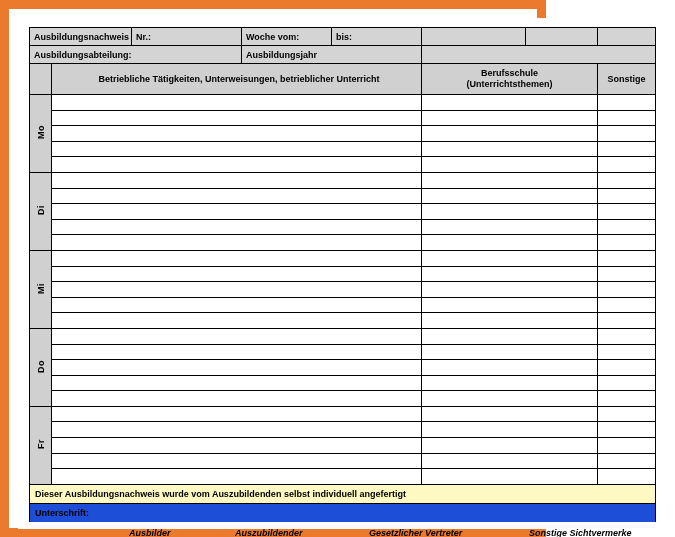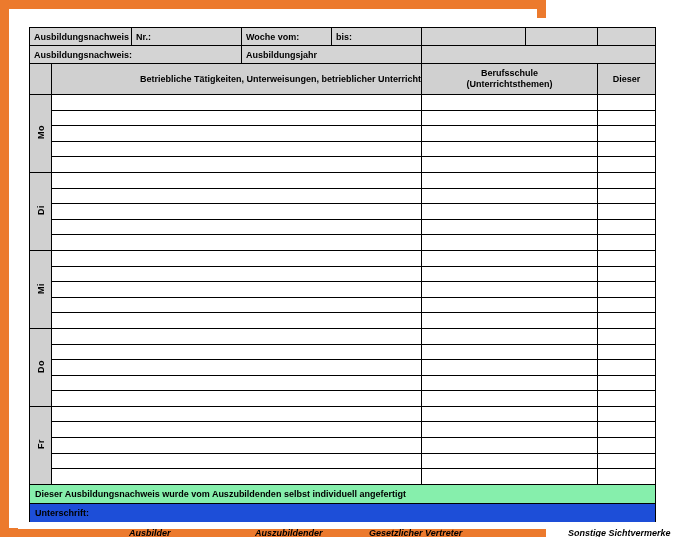--- a/index.html
+++ b/index.html
@@ -60,41 +60,41 @@
   }
   .colhdr {
     background: #d0d0d0;
     font-weight: bold;
     text-align: center;
     font-size: 9.5px;
     height: 30px;
     line-height: 11px;
   }
   .colhdr.left {
-    text-align: right;
+    text-align: center;
     padding-left: 5px !important;
   }
   .daycell {
     background: #d0d0d0;
     width: 22px;
     text-align: center;
     font-weight: bold;
     font-size: 10px;
   }
   .daycell .rot {
     writing-mode: vertical-rl;
     transform: rotate(180deg);
     display: inline-block;
     letter-spacing: 0.5px;
   }
   .linerow td {
     height: 14.6px;
   }
   .footnote td {
-    background: #86efac;
+    background: #fef9c3;
     font-weight: bold;
     font-size: 9.5px;
     height: 18px;
     padding-left: 5px !important;
   }
   .sigrow td {
     background: #1d4ed8;
     font-weight: bold;
     font-size: 9.5px;
     height: 18px;
@@ -109,23 +109,23 @@
     font-size: 9px;
     font-weight: bold;
   }
   .siglabels span {
     position: absolute;
     top: 4px;
     white-space: nowrap;
     font-style: italic;
   }
   .sig-0 { left: 100px; }
-  .sig-1 { left: 226px; text-align: center; }
+  .sig-1 { left: 206px; text-align: center; }
   .sig-2 { left: 340px; }
-  .sig-3 { left: 500px; margin-left: 39px; }
+  .sig-3 { left: 500px; }
 </style>
 </head>
 <body>
 
 <div class="page">
   <div class="inner">
 
     <table class="form">
       <colgroup>
         <col style="width:22px">
@@ -150,36 +150,36 @@
         <td class="hdr-cell">
           <span class="lbl">bis:</span>
         </td>
         <td class="hdr-cell"></td>
         <td class="hdr-cell"></td>
         <td class="hdr-cell"></td>
       </tr>
 
       <tr class="row2">
         <td class="hdr-cell" colspan="3">
-          <span class="lbl">Ausbildungsnachweis:</span>
+          <span class="lbl">Ausbildungsabteilung:</span>
         </td>
         <td class="hdr-cell" colspan="2">
           <span class="lbl">Ausbildungsjahr</span>
         </td>
         <td class="hdr-cell" colspan="3"></td>
       </tr>
 
       <tr>
         <td class="colhdr"></td>
         <td class="colhdr left" colspan="4">Betriebliche Tätigkeiten, Unterweisungen, betrieblicher Unterricht</td>
         <td class="colhdr" colspan="2">
           <div>Berufsschule</div>
           <div>(Unterrichtsthemen)</div>
         </td>
-        <td class="colhdr">Dieser</td>
+        <td class="colhdr">Sonstige</td>
       </tr>
 
       <tr class="linerow">
         <td class="daycell" rowspan="5"><span class="rot">Mo</span></td>
         <td colspan="4"></td>
         <td colspan="2"></td>
         <td></td>
       </tr>
       <tr class="linerow">
         <td colspan="4"></td>

